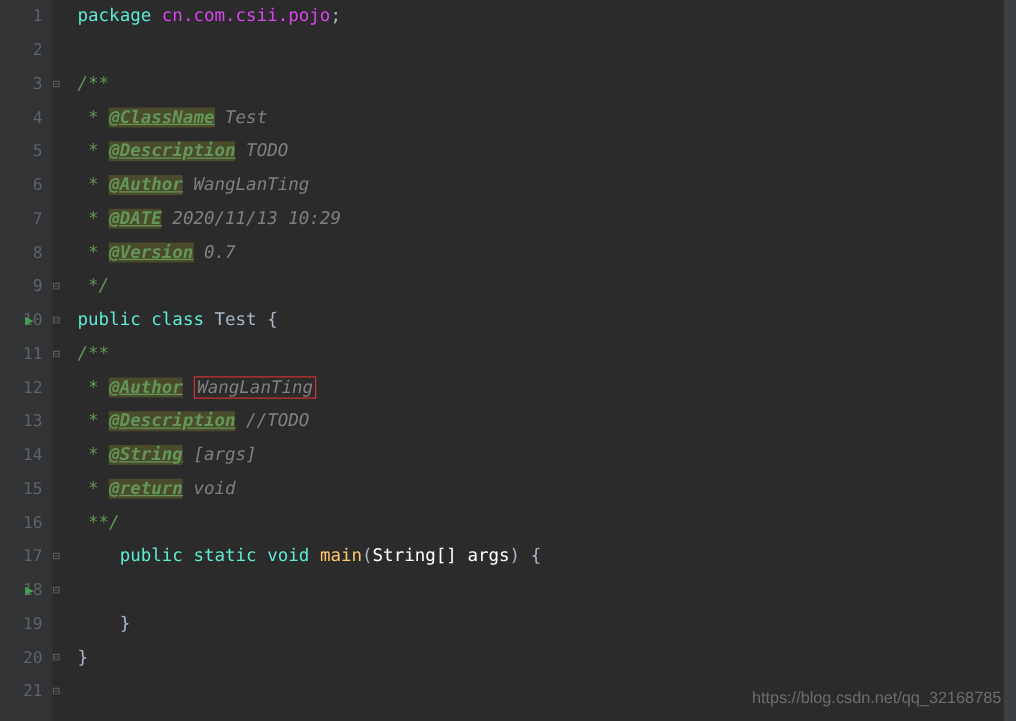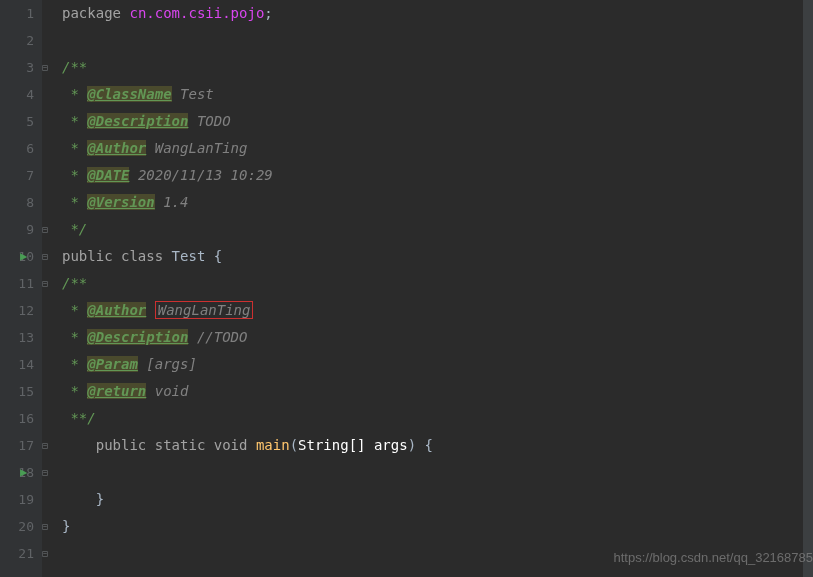--- a/index.html
+++ b/index.html
@@ -62,21 +62,21 @@
       padding-left: 20px;
       position: relative;
       overflow: hidden;
     }
     .code-line {
       height: 27px;
       line-height: 27px;
       white-space: pre;
       font-style: normal;
     }
-    .kw { color: #a3a3a3; }
+    .kw { color: #5eead4; }
     .pkg-name { color: #d946ef; }
     .doc-tag { 
       color: #629755; 
       background: #4a4a2d; 
       font-weight: bold;
       text-decoration: underline;
       font-style: italic;
     }
     .comment-star { color: #629755; font-style: italic; }
     .comment-text { color: #808080; font-style: italic; }
@@ -86,21 +86,21 @@
     .param { color: #ffffff; }
     .paren { color: #a9b7c6; }
     .red-box {
       border: 1px solid #cc3030;
       padding: 0 2px;
       font-style: italic;
     }
     .watermark {
       position: absolute;
       bottom: 12px;
-      right: 0;
+      right: 12px;
       color: #888;
       font-size: 13px;
       font-family: Arial, sans-serif;
       opacity: 0.7;
     }
     .scrollbar {
       position: absolute;
       right: 0;
       top: 0;
       bottom: 0;
@@ -151,27 +151,27 @@
   </div>
 
   <div class="code-area">
     <div class="code-line"><span class="kw">package</span> <span class="pkg-name">cn.com.csii.pojo</span><span>;</span></div>
     <div class="code-line"></div>
     <div class="code-line"><span class="comment-star">/**</span></div>
     <div class="code-line"><span class="comment-star"> * </span><span class="doc-tag">@ClassName</span> <span class="comment-text">Test</span></div>
     <div class="code-line"><span class="comment-star"> * </span><span class="doc-tag">@Description</span> <span class="comment-text">TODO</span></div>
     <div class="code-line"><span class="comment-star"> * </span><span class="doc-tag">@Author</span> <span class="comment-text">WangLanTing</span></div>
     <div class="code-line"><span class="comment-star"> * </span><span class="doc-tag">@DATE</span> <span class="comment-text">2020/11/13 10:29</span></div>
-    <div class="code-line"><span class="comment-star"> * </span><span class="doc-tag">@Version</span> <span class="comment-text">1.4</span></div>
+    <div class="code-line"><span class="comment-star"> * </span><span class="doc-tag">@Version</span> <span class="comment-text">0.7</span></div>
     <div class="code-line"><span class="comment-star"> */</span></div>
     <div class="code-line"><span class="kw">public</span> <span class="kw">class</span> <span class="class-name">Test</span> <span class="brace">{</span></div>
     <div class="code-line"><span class="comment-star">/**</span></div>
     <div class="code-line"><span class="comment-star"> * </span><span class="doc-tag">@Author</span> <span class="comment-text red-box">WangLanTing</span></div>
     <div class="code-line"><span class="comment-star"> * </span><span class="doc-tag">@Description</span> <span class="comment-text">//TODO</span></div>
-    <div class="code-line"><span class="comment-star"> * </span><span class="doc-tag">@Param</span> <span class="comment-text">[args]</span></div>
+    <div class="code-line"><span class="comment-star"> * </span><span class="doc-tag">@String</span> <span class="comment-text">[args]</span></div>
     <div class="code-line"><span class="comment-star"> * </span><span class="doc-tag">@return</span> <span class="comment-text">void</span></div>
     <div class="code-line"><span class="comment-star"> **/</span></div>
     <div class="code-line">    <span class="kw">public</span> <span class="kw">static</span> <span class="kw">void</span> <span class="method-name">main</span><span class="paren">(</span><span class="param">String[]</span> <span class="param">args</span><span class="paren">)</span> <span class="brace">{</span></div>
     <div class="code-line"></div>
     <div class="code-line">    <span class="brace">}</span></div>
     <div class="code-line"><span class="brace">}</span></div>
   </div>
   <div class="scrollbar"></div>
 </div>
 

